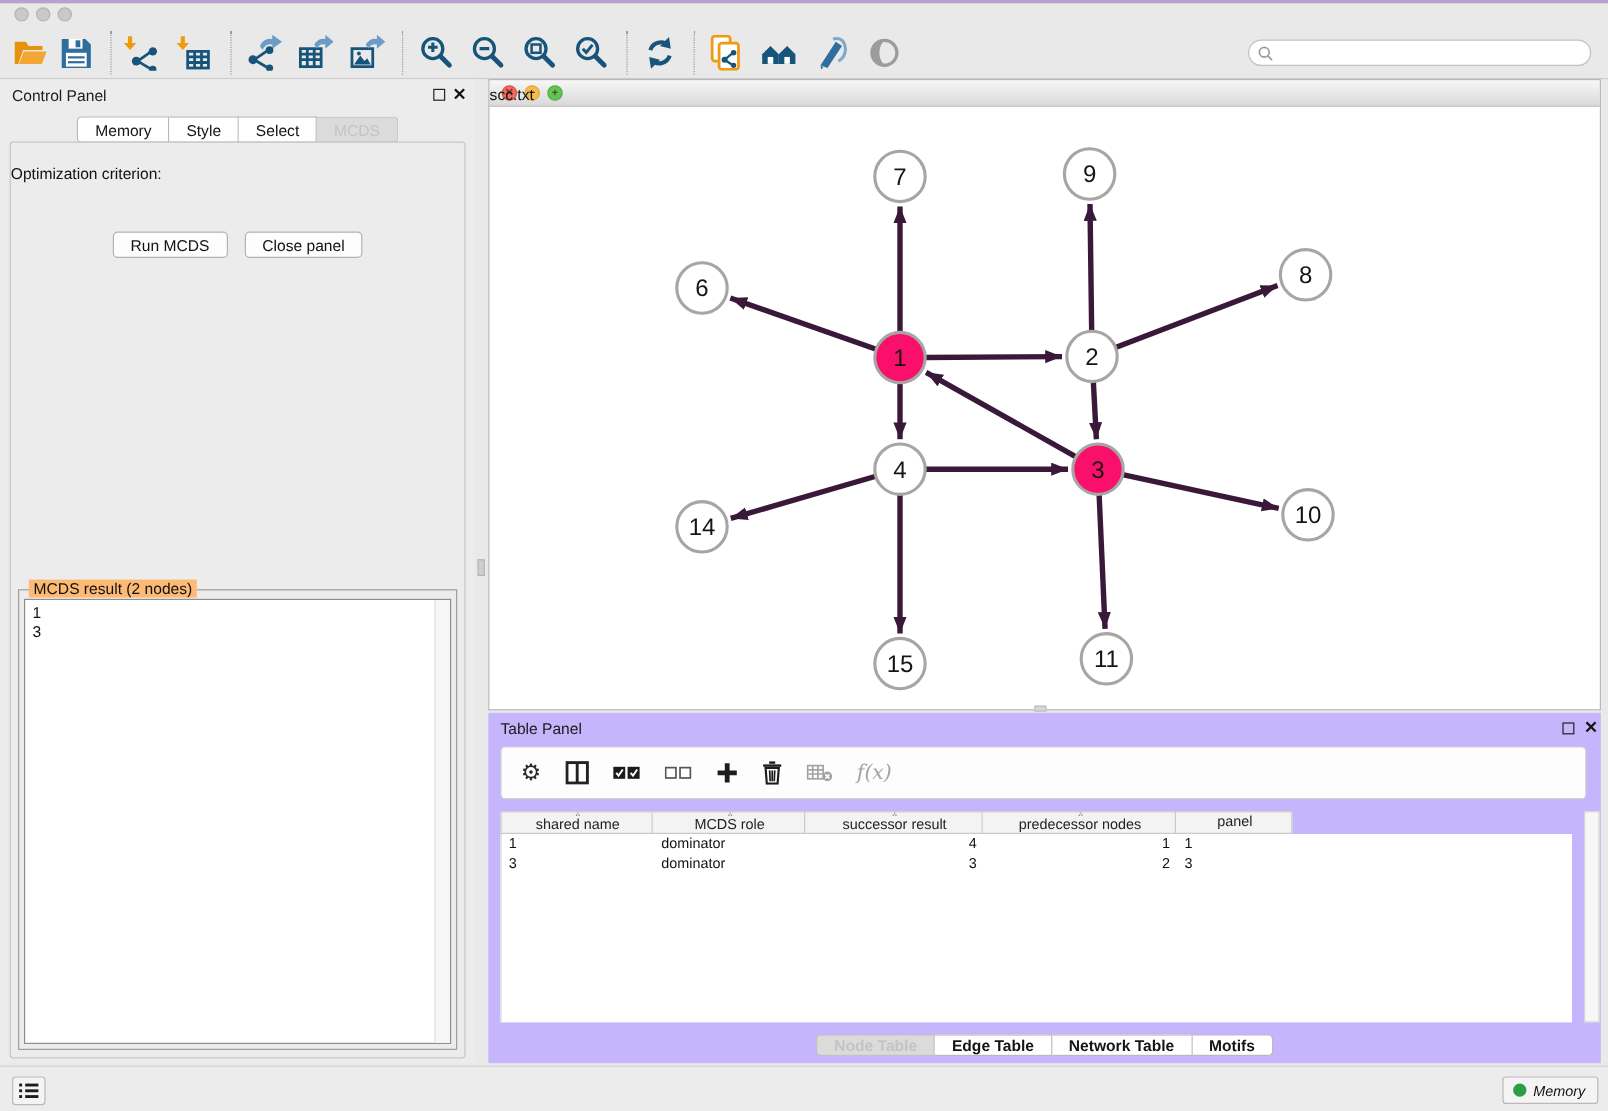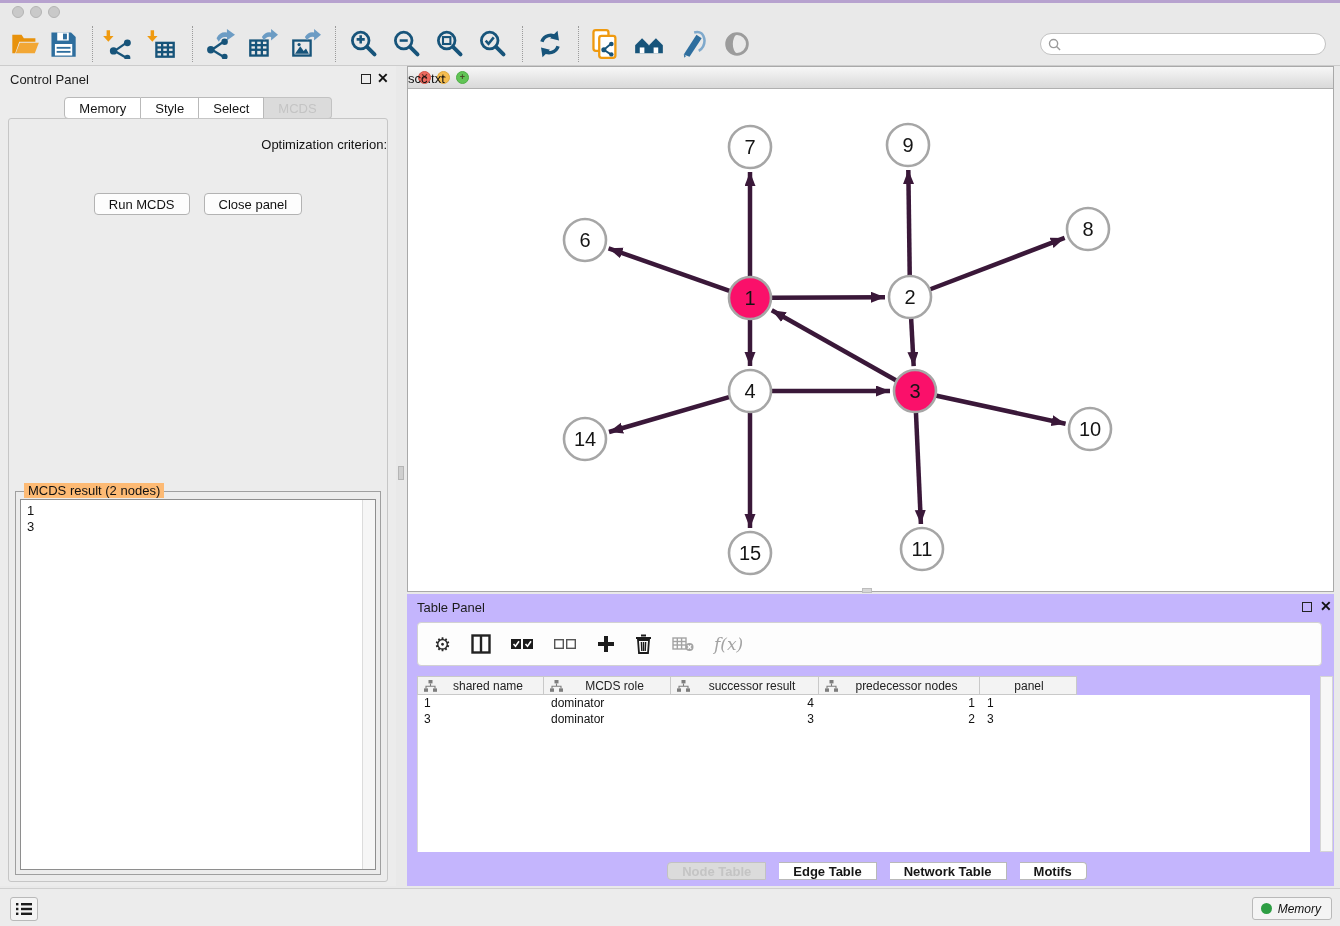--- a/index.html
+++ b/index.html
@@ -27,21 +27,21 @@
   .float-btn { position:absolute; top:8px; width:10px; height:10px; border:1.6px solid #222; background:transparent; cursor:pointer; }
   .close-btn { position:absolute; top:4px; font-size:14px; font-weight:bold; color:#111; cursor:pointer; line-height:16px; }
 
   .cp-tabs { position:absolute; left:0; top:31px; width:100%; display:flex; justify-content:center; }
   .tab { height:22px; font-size:13px; color:#151515; background:#ffffff; border:1px solid #b9b9b9; border-left:none; display:flex; align-items:center; justify-content:center; cursor:pointer; padding:0 14px; }
   .tab:first-child { border-left:1px solid #b9b9b9; border-radius:4px 0 0 4px; }
   .tab:last-child { border-radius:0 4px 4px 0; }
   .tab.selected { background:#dbdbdb; color:#c4c4c4; border-color:#c2c2c2; }
 
   .cp-content { position:absolute; left:8px; right:8px; top:52px; bottom:4px; border:1px solid #c6c6c6; border-radius:3px; background:#ececec; }
-  .opt-label { position:absolute; left:0; right:0; top:18px; text-align:right; font-size:13px; color:#111; }
+  .opt-label { position:absolute; left:0; right:0; top:18px; text-align:left; font-size:13px; color:#111; }
   .dropdown { position:absolute; left:36px; right:36px; top:40px; height:23px; background:#fff; border:1px solid #b3b3b3; border-radius:4px; display:flex; align-items:center; padding:0 8px 0 10px; font-size:13px; color:#111; cursor:pointer; }
   .dropdown .dd-text { flex:1; }
   .btn-row { position:absolute; left:0; right:0; top:74px; display:flex; justify-content:center; gap:14px; }
   .pbtn { height:22px; background:#fdfdfd; border:1px solid #b3b3b3; border-radius:4px; font-size:13px; color:#111; padding:0 14px; display:flex; align-items:center; cursor:pointer; }
 
   .groupbox { position:absolute; left:6px; right:6px; top:372px; bottom:6px; border:1px solid #9f9f9f; }
   .legend { position:absolute; left:8px; top:-9px; background:#fdba74; padding:0 4px; font-size:13px; color:#111; }
   .resultarea { position:absolute; left:4px; right:4px; top:7px; bottom:4px; background:#ffffff; border:1px solid #8e8e8e; }
   .resultarea pre { font-family:"Liberation Sans",sans-serif; font-size:13px; color:#111; padding:3px 6px; line-height:16px; }
   .result-scroll { position:absolute; right:0; top:0; bottom:0; width:13px; background:#f6f6f6; border-left:1px solid #dcdcdc; }
@@ -58,29 +58,29 @@
   .net-title { position:absolute; left:0; right:0; top:4px; font-size:13px; color:#111; }
   .net-canvas { position:absolute; left:0; top:22px; width:925px; height:502px; background:#ffffff; }
 
   
   .table-panel { position:absolute; left:407px; top:594px; width:927px; height:292px; background:#c4b5fd; }
   .tp-toolbar { position:absolute; left:10px; right:12px; top:28px; height:44px; background:#fdfdfd; border:1px solid #d2d2d2; border-radius:4px; display:flex; align-items:center; gap:20px; padding-left:16px; }
   .tp-icon { cursor:pointer; display:flex; align-items:center; }
   .gear-glyph { font-size:19px; color:#2a2a2a; }
   .fx { font-family:"DejaVu Serif", serif; font-style:italic; font-size:17px; color:#a3a3a3; }
   .thead { position:absolute; left:10px; top:82px; height:19px; display:flex; }
-  .th { background:#f3f3f3; border-top:1px solid #c9c9c9; border-bottom:1px solid #c9c9c9; border-right:1px solid #c9c9c9; display:flex; align-items:center; padding:0 4px 0 6px; font-size:12px; color:#222; }
+  .th { background:#f3f3f3; border-top:1px solid #c9c9c9; border-bottom:1px solid #c9c9c9; border-right:1px solid #c9c9c9; display:flex; align-items:center; padding:0 4px 0 6px; font-size:12px; color:#222;flex-direction:column; }
   .th:first-child { border-left:1px solid #c9c9c9; }
   .th .lab { flex:1; text-align:center; }
   .twhite { position:absolute; left:10px; right:24px; top:101px; height:157px; background:#ffffff; border-left:1px solid #d8d8d8; }
   .trow { display:flex; height:16px; font-size:12px; color:#111; }
   .td { padding:1px 6px 0 6px; overflow:hidden; white-space:nowrap; }
   .tscroll { position:absolute; right:1px; top:82px; width:13px; height:176px; background:#f7f7f7; border:1px solid #d5d5d5; }
   .tp-tabs { position:absolute; left:0; right:0; top:268px; display:flex; justify-content:center; }
-  .tp-tabs .tab { font-weight:bold; height:18px;margin-left:13px; }
+  .tp-tabs .tab { font-weight:bold; height:18px; }
   .tp-tabs .tab.selected { font-weight:bold; }
 
   
   .statusbar { position:absolute; left:0; top:888px; width:100%; height:38px; background:#ececec; border-top:1px solid #cfcfcf;font-style:italic; }
   .list-btn { position:absolute; left:10px; top:8px; width:28px; height:24px; border:1px solid #b9b9b9; border-radius:3px; background:#f4f4f4; display:flex; align-items:center; justify-content:center; cursor:pointer; }
   .memory-btn { position:absolute; right:8px; top:8px; height:23px; border:1px solid #b9b9b9; border-radius:3px; background:#f4f4f4; display:flex; align-items:center; gap:6px; padding:0 10px 0 8px; font-size:12px; color:#111; cursor:pointer; }
   .mem-dot { width:11px; height:11px; border-radius:50%; background:#2e9e44; }
 
   svg text { font-family:"Liberation Sans",sans-serif; }
 </style>

